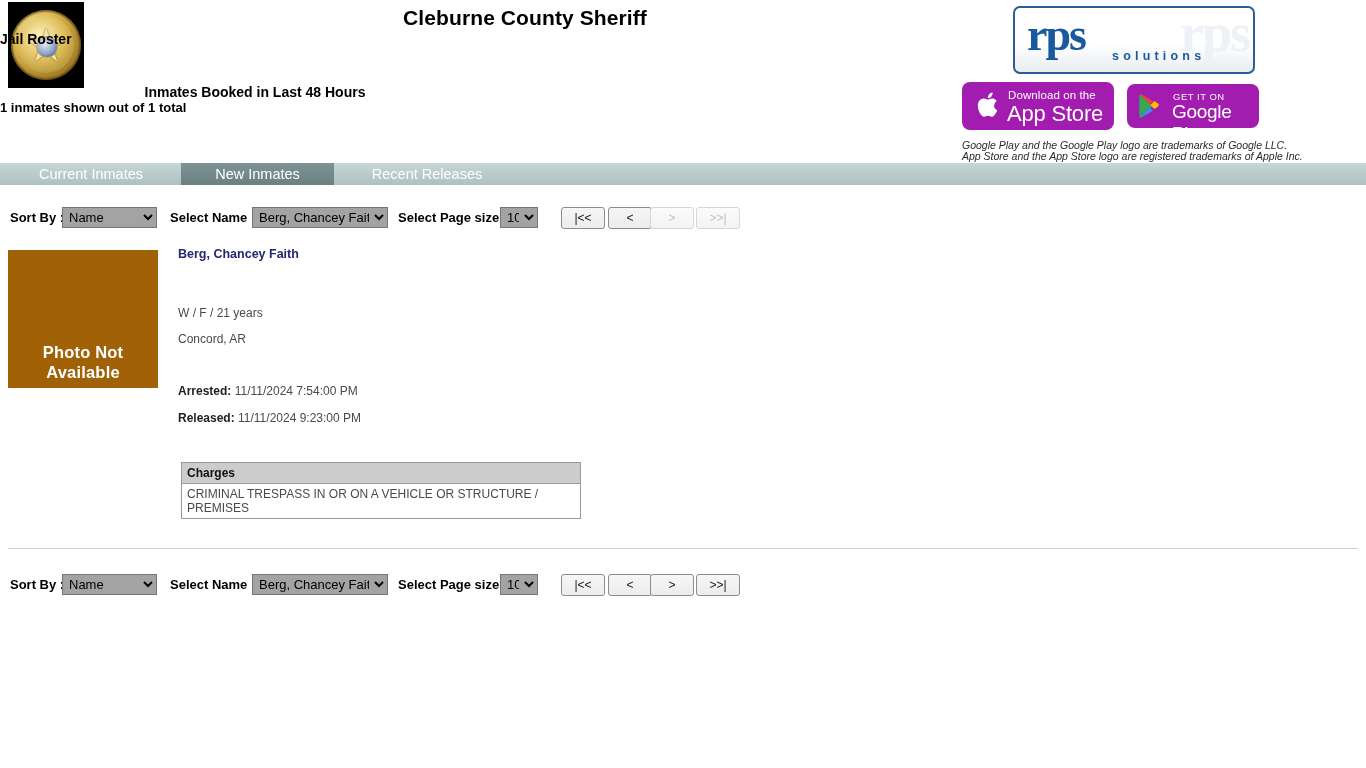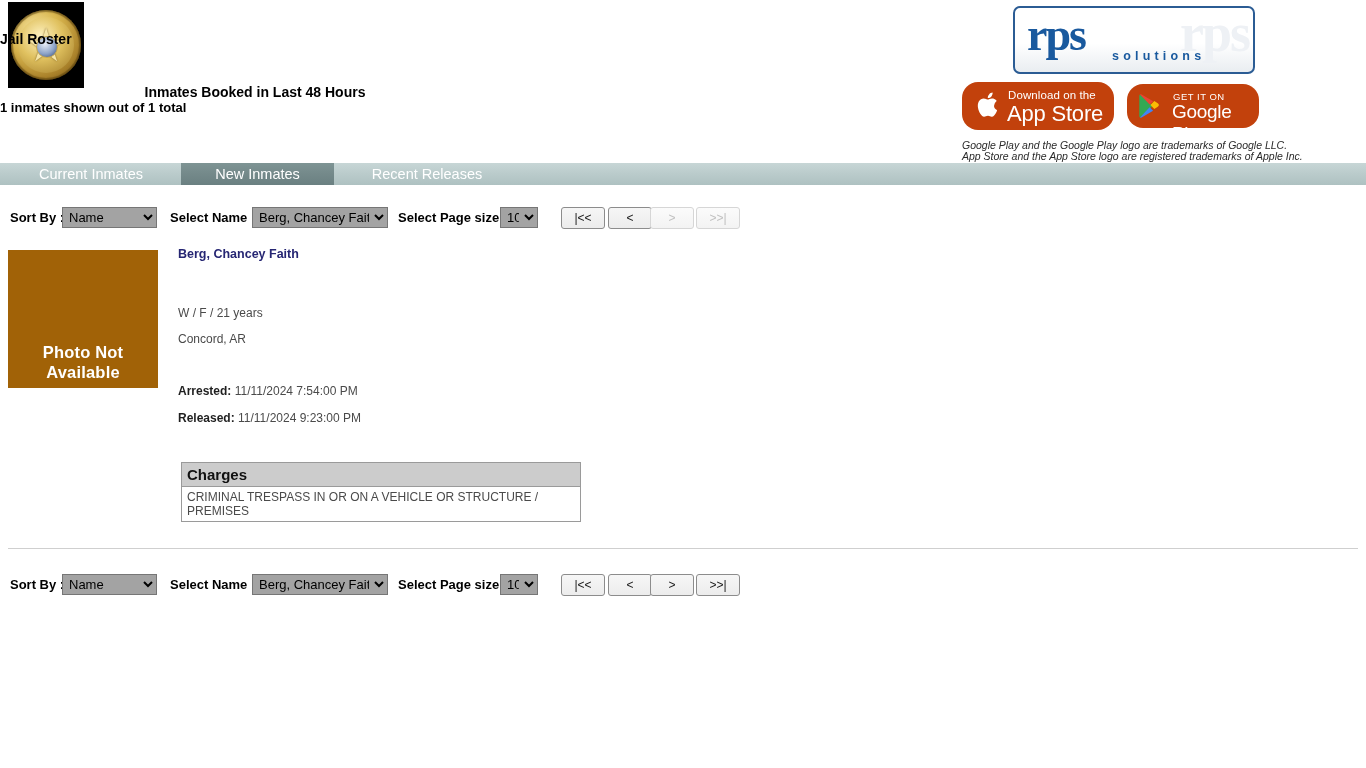--- a/index.html
+++ b/index.html
@@ -121,22 +121,22 @@
   }
   #rps-tag2 {
     position: absolute; left: 97px; top: 41px;
     font-size: 12.5px; font-weight: bold; color: #19599e;
     letter-spacing: 4.2px;
   }
 
   
   .store-badge {
     position: absolute;
-    background: #c2410c;
-    border-radius: 16px;
+    background: #a21caf;
+    border-radius: 8px;
     overflow: hidden;
   }
   #appstore-badge { left: 962px; top: 82px; width: 152px; height: 48px; }
   #googleplay-badge { left: 1127px; top: 84px; width: 132px; height: 44px; }
 
   .apple-glyph {
     position: absolute; left: 14px; top: 8px;
     width: 26px; height: 32px; color:#fff;
     font-size: 30px; line-height: 32px; text-align: center;
   }
@@ -280,21 +280,21 @@
     position: absolute; left: 181px; top: 462px;
     width: 400px;
     border: 1px solid #9a9a9a;
     border-collapse: collapse;
     box-sizing: border-box;
   }
   #charges-table th {
     background: #cccccc;
     border-bottom: 1px solid #9a9a9a;
     text-align: left;
-    font-size: 15px;
+    font-size: 12px;
     font-weight: bold;
     color: #111111;
     padding: 3px 5px;
   }
   #charges-table td {
     background: #ffffff;
     text-align: left;
     font-size: 12px;
     color: #4a4a4a;
     padding: 3px 5px;
@@ -313,20 +313,21 @@
 <div id="header-area">
 
   <div id="sheriff-badge">
     <div class="badge-disc"></div>
     <div class="badge-ring-text"></div>
     <div class="badge-inner"></div>
     <div class="badge-star">★</div>
     <div class="badge-seal"></div>
   </div>
 
+  <div id="agency-title">Cleburne County Sheriff</div>
   <div id="roster-subtitle">Jail Roster</div>
   <div id="booked-heading">Inmates Booked in Last 48 Hours</div>
   <div id="booked-count">1 inmates shown out of 1 total</div>
 
   <div id="rps-logo-box">
     <div id="rps-watermark">rps</div>
     <div id="rps-mark">rps</div>
     <div id="rps-tag2">solutions</div>
   </div>
 

